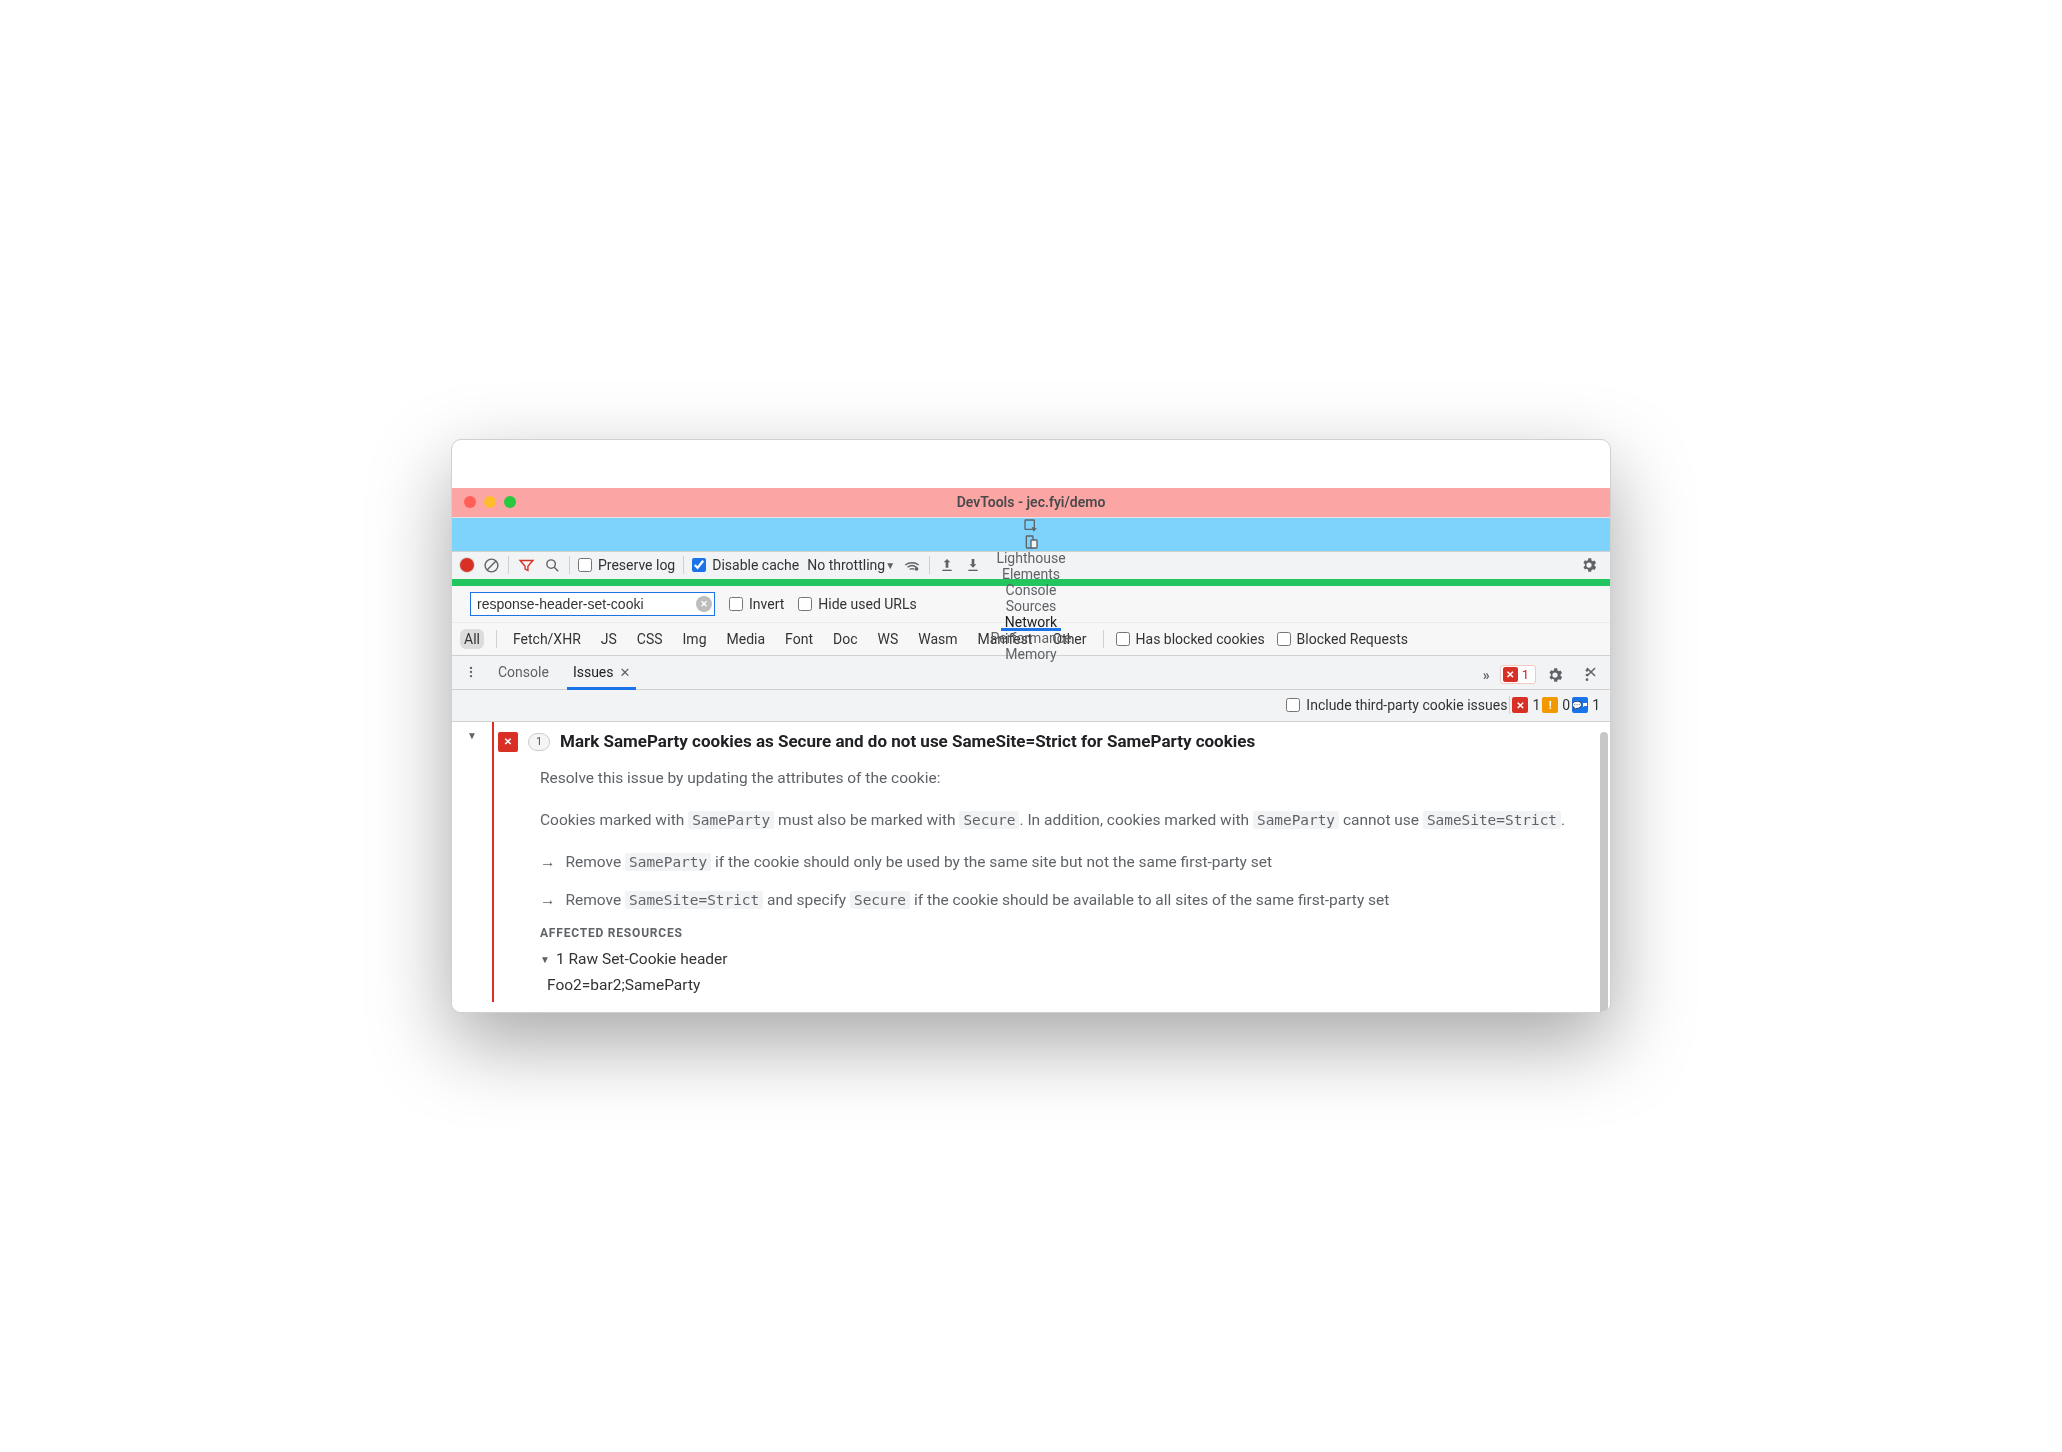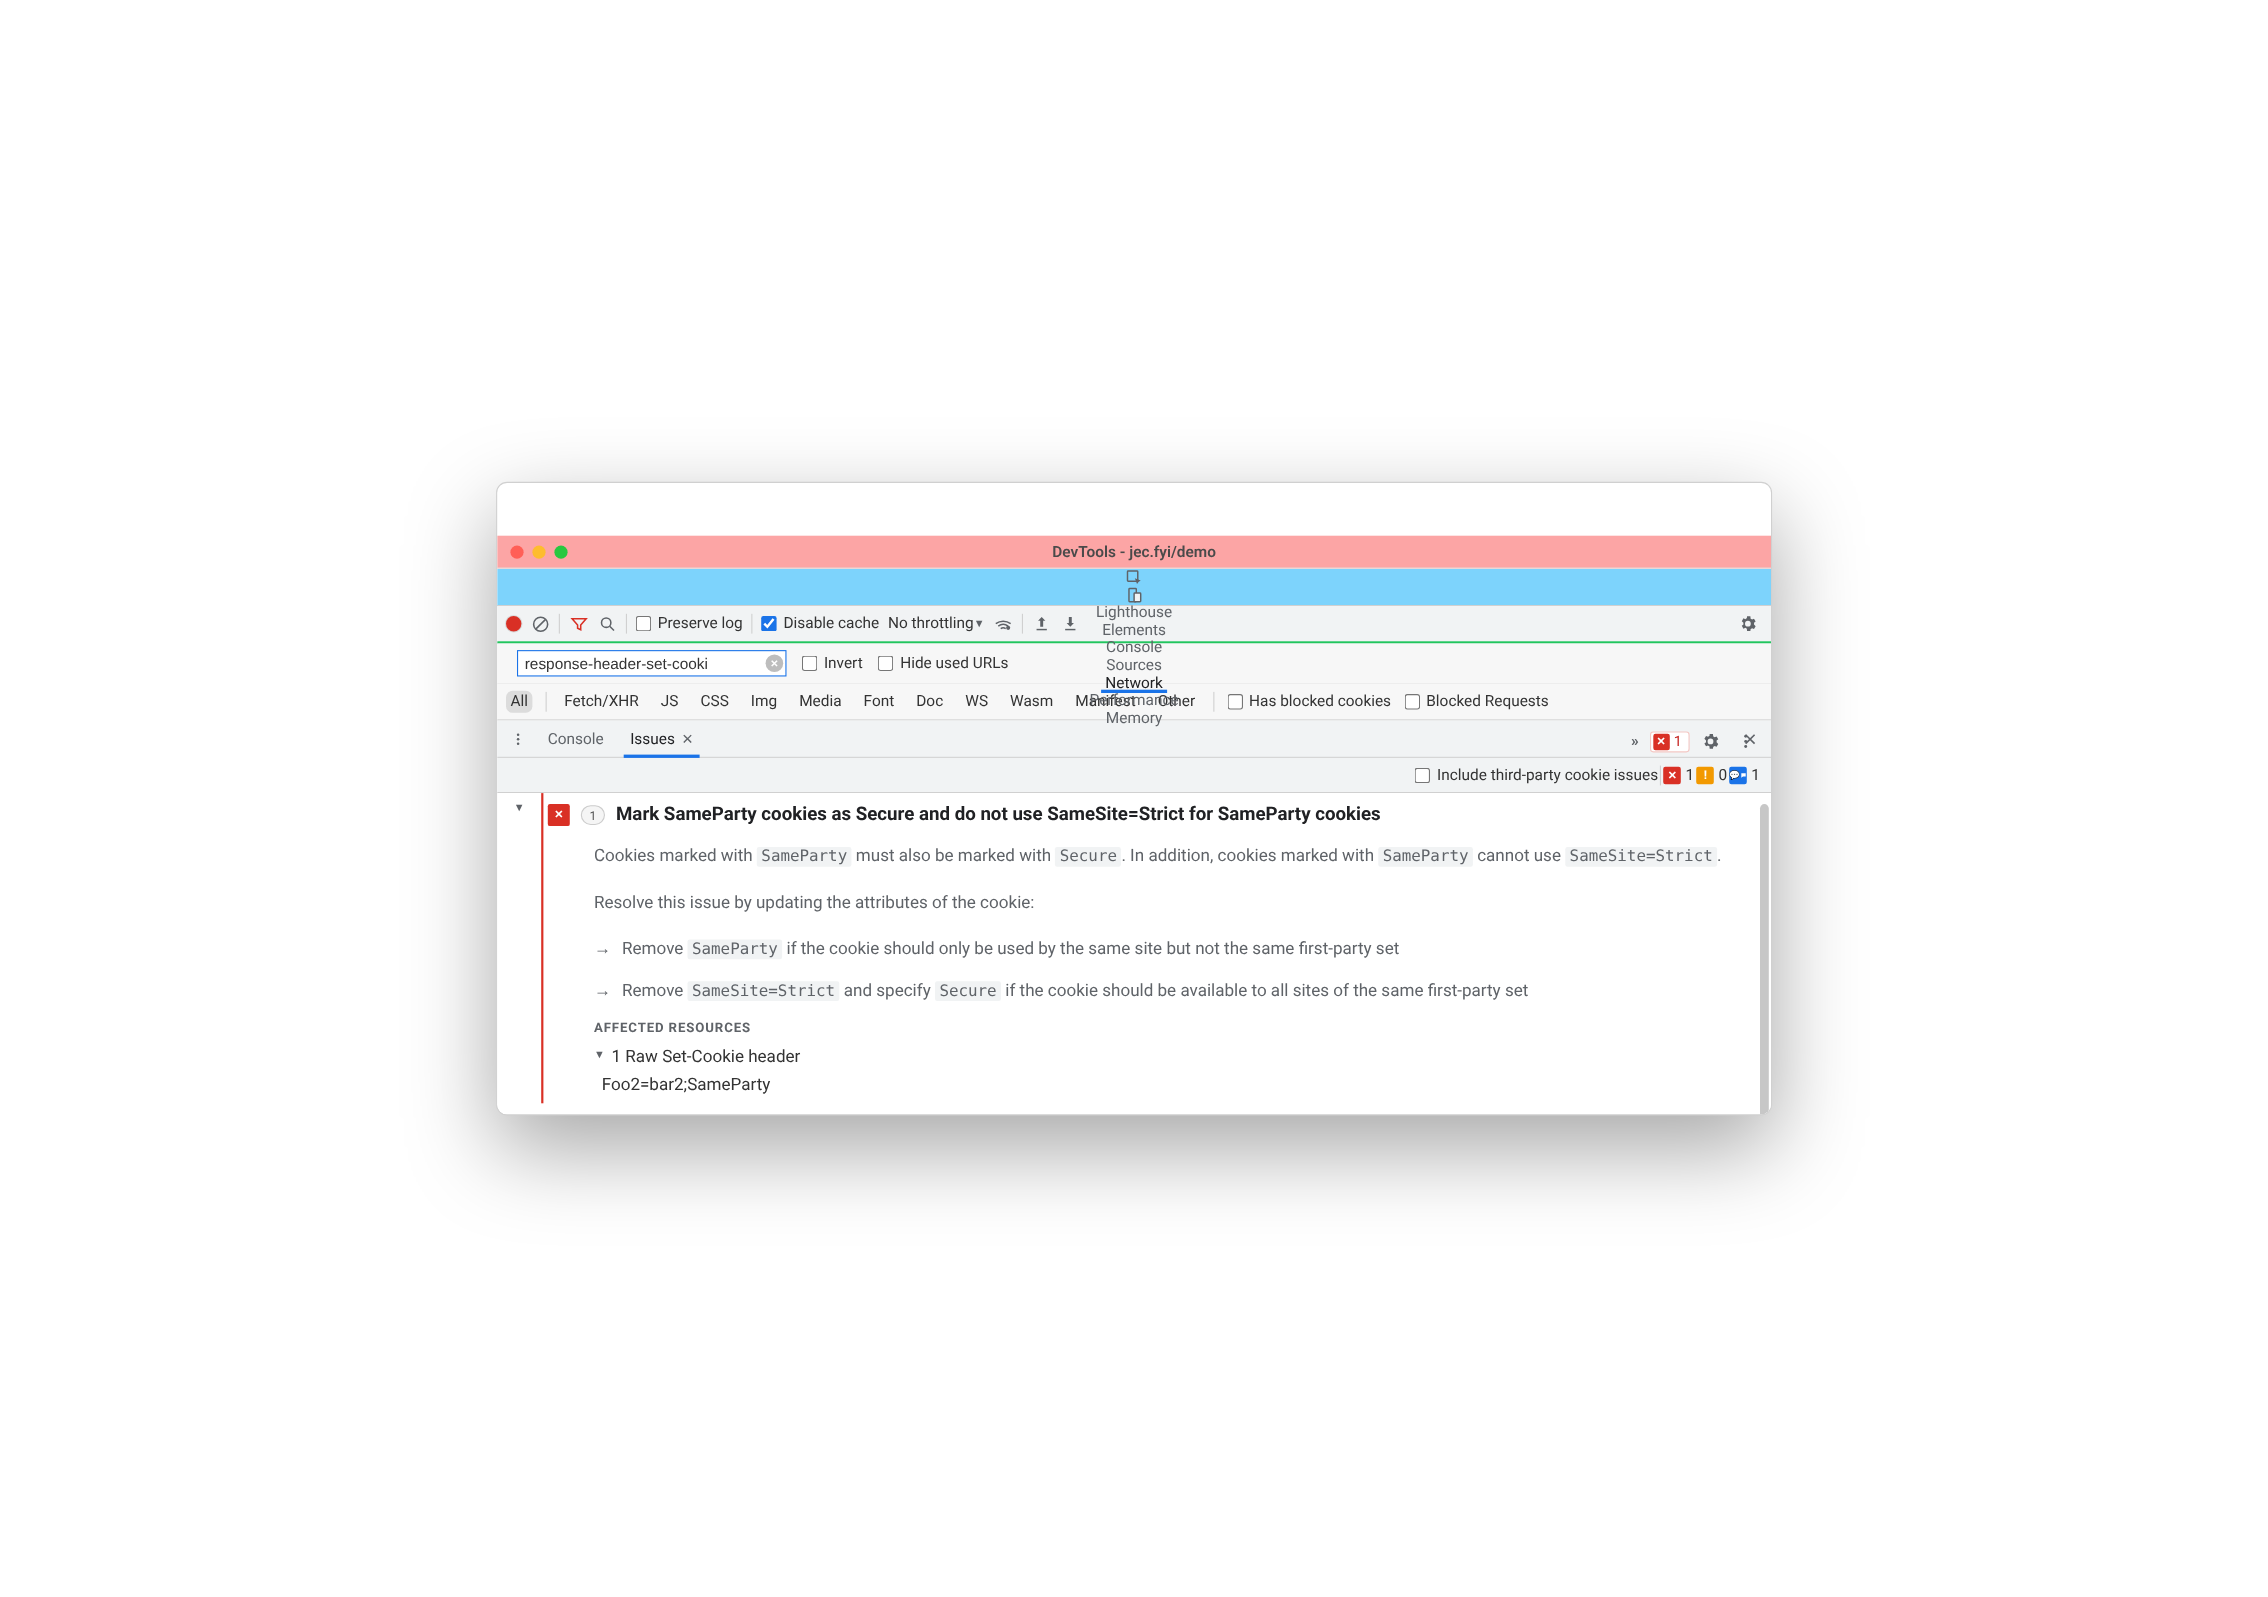--- a/index.html
+++ b/index.html
@@ -69,21 +69,21 @@
   .err-badge {
     display: inline-flex; align-items: center; gap: 4px;
     border: 1px solid #f4c7c3; background: #fff; padding: 1px 6px 1px 2px;
     border-radius: 3px; font-size: 13px; color: #c5221f; cursor: pointer;
   }
   .err-icon { width: 15px; height: 15px; background: #d93025; border-radius: 2px; display: inline-flex; align-items: center; justify-content: center; }
   .err-icon::before { content: "✕"; color: #fff; font-size: 10px; font-weight: bold; }
   .gear, .kebab, .close-x { cursor: pointer; color: #5f6368; width: 26px; height: 26px; display: inline-flex; align-items: center; justify-content: center; }
   
   .net-toolbar {
-    display: flex; align-items: center; height: 34px; border-bottom: 2px solid #22c55e;
+    display: flex; align-items: center; height: 34px; border-bottom: 7px solid #22c55e;
     padding: 0 8px; gap: 8px; background: #f1f3f4;
   }
   .record-dot { width: 14px; height: 14px; border-radius: 50%; background: #d93025; box-shadow: 0 0 0 1px rgba(0,0,0,0.1); cursor: pointer; }
   .toolbar-icon { width: 18px; height: 18px; color: #5f6368; cursor: pointer; display: inline-flex; align-items: center; justify-content: center; }
   .funnel { color: #d93025; }
   .vsep { width: 1px; height: 18px; background: #d0d0d0; }
   .chk-wrap { display: inline-flex; align-items: center; gap: 6px; font-size: 14px; color: #333; cursor: pointer; }
   .chk-wrap input { width: 14px; height: 14px; accent-color: #1a73e8; cursor: pointer; }
   .throttle { display: inline-flex; align-items: center; gap: 0; color: #333; cursor: pointer; }
   .throttle .caret { color: #5f6368; font-size: 10px; }
@@ -383,24 +383,24 @@
     </div>
     <div class="content-wrap">
       <div class="red-line"></div>
       <div class="content-inner">
         <div class="issue-head">
           <span class="err-icon"></span>
           <span class="count-pill">1</span>
           <span class="issue-title">Mark SameParty cookies as Secure and do not use SameSite=Strict for SameParty cookies</span>
         </div>
         <div class="issue-text">
+          <p>Resolve this issue by updating the attributes of the cookie:</p>
           <p>
             <span>Cookies marked with </span><code>SameParty</code><span> must also be marked with </span><code>Secure</code><span>. In addition, cookies marked with </span><code>SameParty</code><span> cannot use </span><code>SameSite=Strict</code><span>.</span>
           </p>
-          <p>Resolve this issue by updating the attributes of the cookie:</p>
           <div class="arrow-item">
             <span class="arrow">→</span>
             <span><span>Remove </span><code>SameParty</code><span> if the cookie should only be used by the same site but not the same first-party set</span></span>
           </div>
           <div class="arrow-item">
             <span class="arrow">→</span>
             <span><span>Remove </span><code>SameSite=Strict</code><span> and specify </span><code>Secure</code><span> if the cookie should be available to all sites of the same first-party set</span></span>
           </div>
         </div>
         <div class="aff-title">AFFECTED RESOURCES</div>

